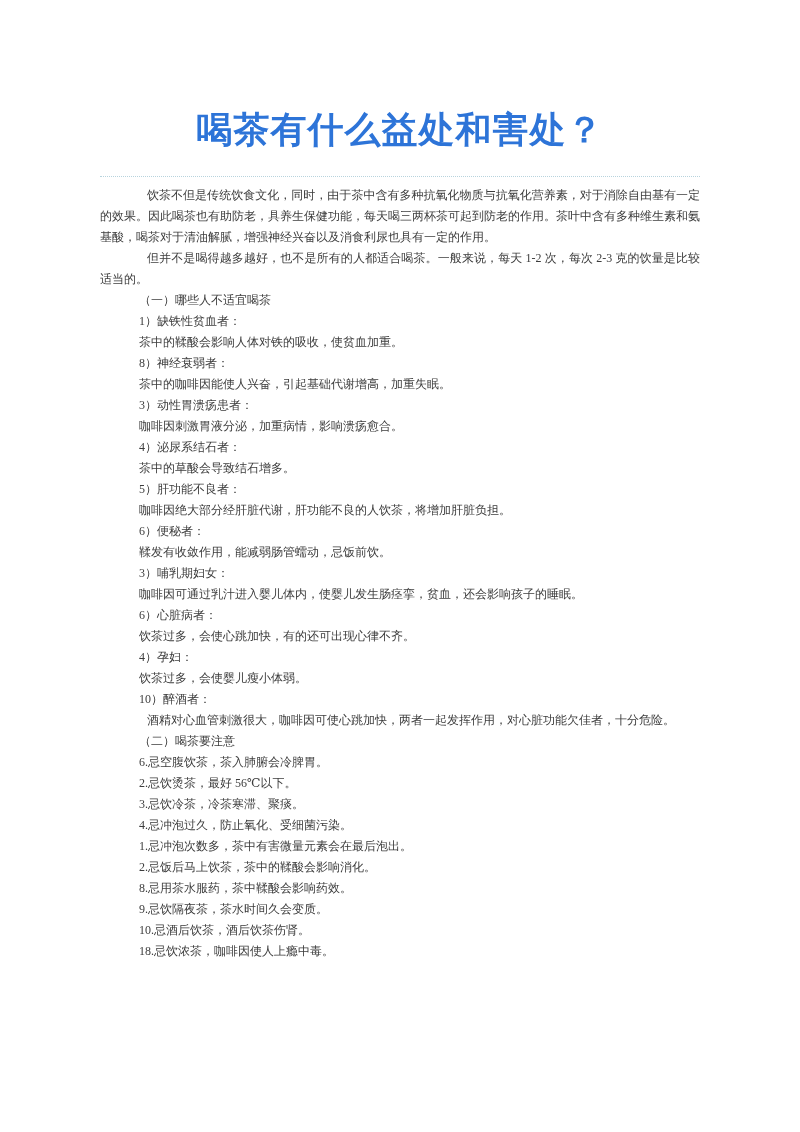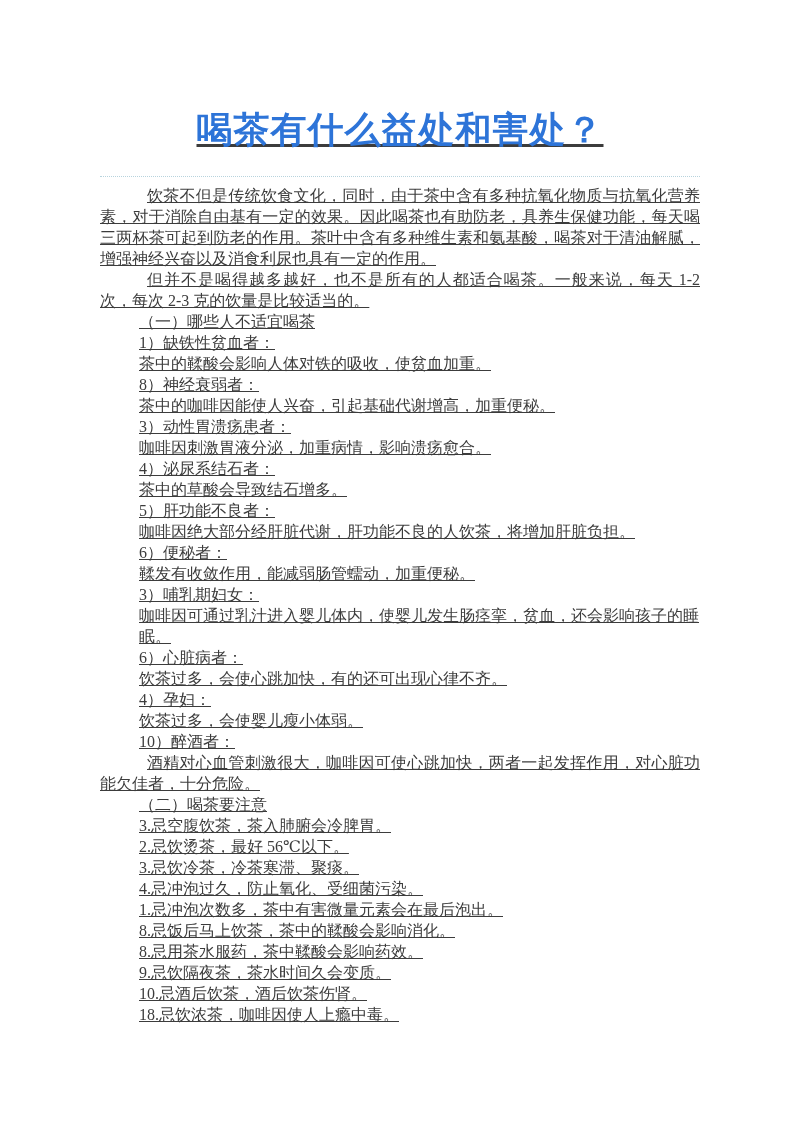--- a/index.html
+++ b/index.html
@@ -8,40 +8,39 @@
     background: #ffffff;
   }
   .page {
     position: relative;
     width: 800px;
     height: 1120px;
     background: #ffffff;
     font-family: "Liberation Serif", "DejaVu Serif", serif;
     color: #3c3c3c;
     overflow: hidden;
-    text-decoration: underline;
   }
   .title {
     margin: 0;
     padding: 104px 100px 0 100px;
     font-size: 36px;
     line-height: 52px;
     font-weight: bold;
     text-align: center;
     color: #2d74d8;
     letter-spacing: 1px;
   }
   .separator {
     margin: 20px 100px 0 100px;
     height: 0;
     border-top: 1px dotted #b7d3dd;
   }
   .content {
     padding: 8px 100px 0 100px;
-    font-size: 16px;
+    font-size: 12px;
     line-height: 21px;
   }
   .content p {
     margin: 0;
     padding: 0;
   }
   .para {
     text-align: justify;
     text-indent: 47px;
   }
@@ -62,53 +61,53 @@
 
     <p class="para">饮茶不但是传统饮食文化，同时，由于茶中含有多种抗氧化物质与抗氧化营养素，对于消除自由基有一定的效果。因此喝茶也有助防老，具养生保健功能，每天喝三两杯茶可起到防老的作用。茶叶中含有多种维生素和氨基酸，喝茶对于清油解腻，增强神经兴奋以及消食利尿也具有一定的作用。</p>
     <p class="para">但并不是喝得越多越好，也不是所有的人都适合喝茶。一般来说，每天 1-2 次，每次 2-3 克的饮量是比较适当的。</p>
 
     <p class="list-line">（一）哪些人不适宜喝茶</p>
 
     <p class="list-line">1）缺铁性贫血者：</p>
     <p class="list-line">茶中的鞣酸会影响人体对铁的吸收，使贫血加重。</p>
 
     <p class="list-line">8）神经衰弱者：</p>
-    <p class="list-line">茶中的咖啡因能使人兴奋，引起基础代谢增高，加重便秘。</p>
+    <p class="list-line">茶中的咖啡因能使人兴奋，引起基础代谢增高，加重失眠。</p>
 
     <p class="list-line">3）动性胃溃疡患者：</p>
     <p class="list-line">咖啡因刺激胃液分泌，加重病情，影响溃疡愈合。</p>
 
     <p class="list-line">4）泌尿系结石者：</p>
     <p class="list-line">茶中的草酸会导致结石增多。</p>
 
     <p class="list-line">5）肝功能不良者：</p>
     <p class="list-line">咖啡因绝大部分经肝脏代谢，肝功能不良的人饮茶，将增加肝脏负担。</p>
 
     <p class="list-line">6）便秘者：</p>
-    <p class="list-line">鞣发有收敛作用，能减弱肠管蠕动，加重便秘。</p>
+    <p class="list-line">鞣发有收敛作用，能减弱肠管蠕动，忌饭前饮。</p>
 
     <p class="list-line">3）哺乳期妇女：</p>
     <p class="list-line">咖啡因可通过乳汁进入婴儿体内，使婴儿发生肠痉挛，贫血，还会影响孩子的睡眠。</p>
 
     <p class="list-line">6）心脏病者：</p>
     <p class="list-line">饮茶过多，会使心跳加快，有的还可出现心律不齐。</p>
 
     <p class="list-line">4）孕妇：</p>
     <p class="list-line">饮茶过多，会使婴儿瘦小体弱。</p>
 
     <p class="list-line">10）醉酒者：</p>
     <p class="para">酒精对心血管刺激很大，咖啡因可使心跳加快，两者一起发挥作用，对心脏功能欠佳者，十分危险。</p>
 
     <p class="list-line">（二）喝茶要注意</p>
 
-    <p class="list-line">3.忌空腹饮茶，茶入肺腑会冷脾胃。</p>
+    <p class="list-line">6.忌空腹饮茶，茶入肺腑会冷脾胃。</p>
     <p class="list-line">2.忌饮烫茶，最好 56℃以下。</p>
     <p class="list-line">3.忌饮冷茶，冷茶寒滞、聚痰。</p>
     <p class="list-line">4.忌冲泡过久，防止氧化、受细菌污染。</p>
     <p class="list-line">1.忌冲泡次数多，茶中有害微量元素会在最后泡出。</p>
-    <p class="list-line">8.忌饭后马上饮茶，茶中的鞣酸会影响消化。</p>
+    <p class="list-line">2.忌饭后马上饮茶，茶中的鞣酸会影响消化。</p>
     <p class="list-line">8.忌用茶水服药，茶中鞣酸会影响药效。</p>
     <p class="list-line">9.忌饮隔夜茶，茶水时间久会变质。</p>
     <p class="list-line">10.忌酒后饮茶，酒后饮茶伤肾。</p>
     <p class="list-line">18.忌饮浓茶，咖啡因使人上瘾中毒。</p>
 
   </div>
 </div>
 
 </body></html>

